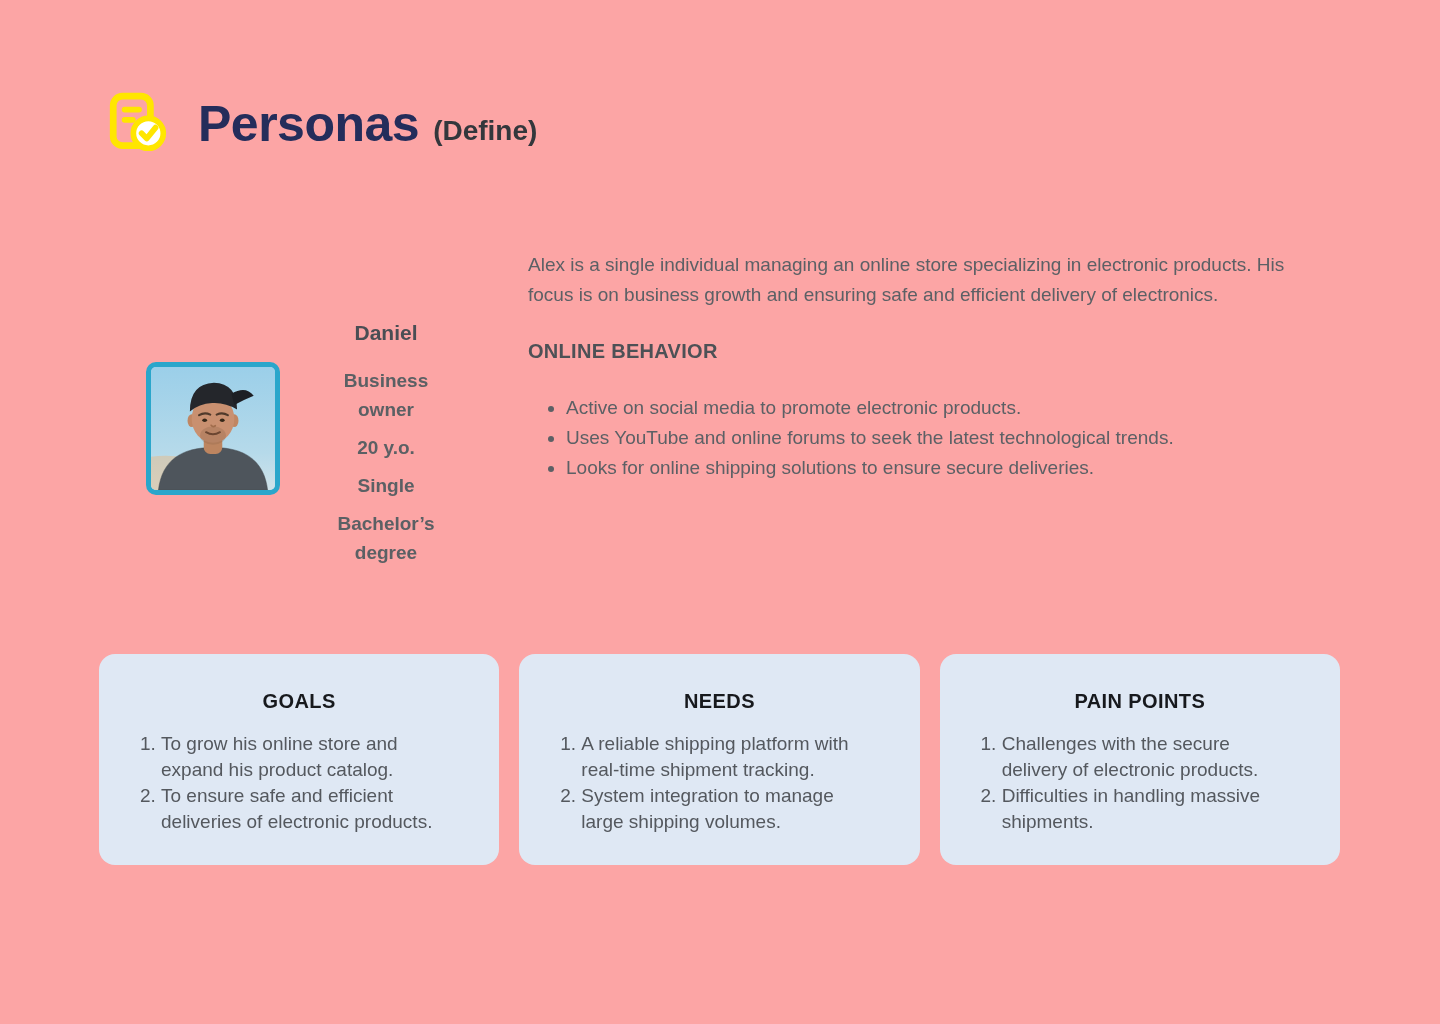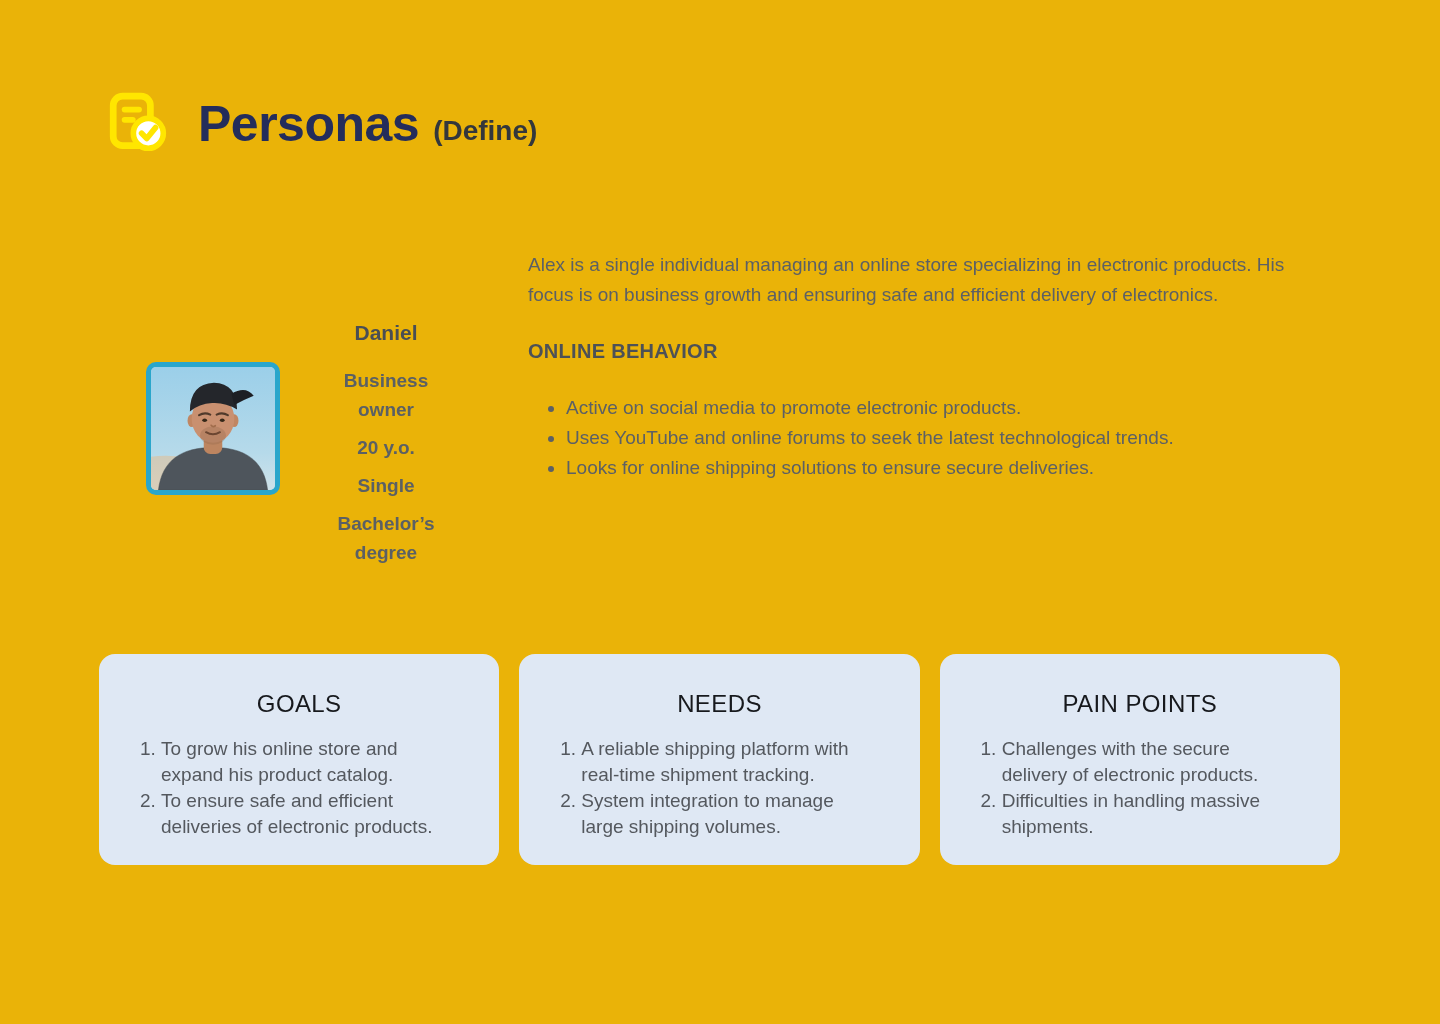--- a/index.html
+++ b/index.html
@@ -1,21 +1,21 @@
 <!DOCTYPE html>
 <html><head>
 <meta charset="utf-8">
 <style>
   * { margin: 0; padding: 0; box-sizing: border-box; }
   html, body { background: #ffffff; }
   .page {
     position: relative;
     width: 1440px;
     height: 1024px;
-    background: #eab308;
+    background: #fca5a5;
     font-family: "Liberation Sans", sans-serif;
     overflow: hidden;
   }
 
   
   .header {
     position: absolute;
     left: 106px;
     top: 92px;
     display: flex;
@@ -117,22 +117,22 @@
   }
   .card {
     flex: 1;
     height: 211px;
     background: #dfe8f4;
     border-radius: 16px;
     padding-top: 36px;
   }
   .card-title {
     text-align: center;
-    font-size: 24px;
-    font-weight: 400;
+    font-size: 20px;
+    font-weight: 700;
     letter-spacing: 0.4px;
     color: #17191d;
   }
   .card-list {
     margin-top: 18px;
     padding-left: 62px;
     padding-right: 40px;
   }
   .card-list li {
     font-size: 19px;

